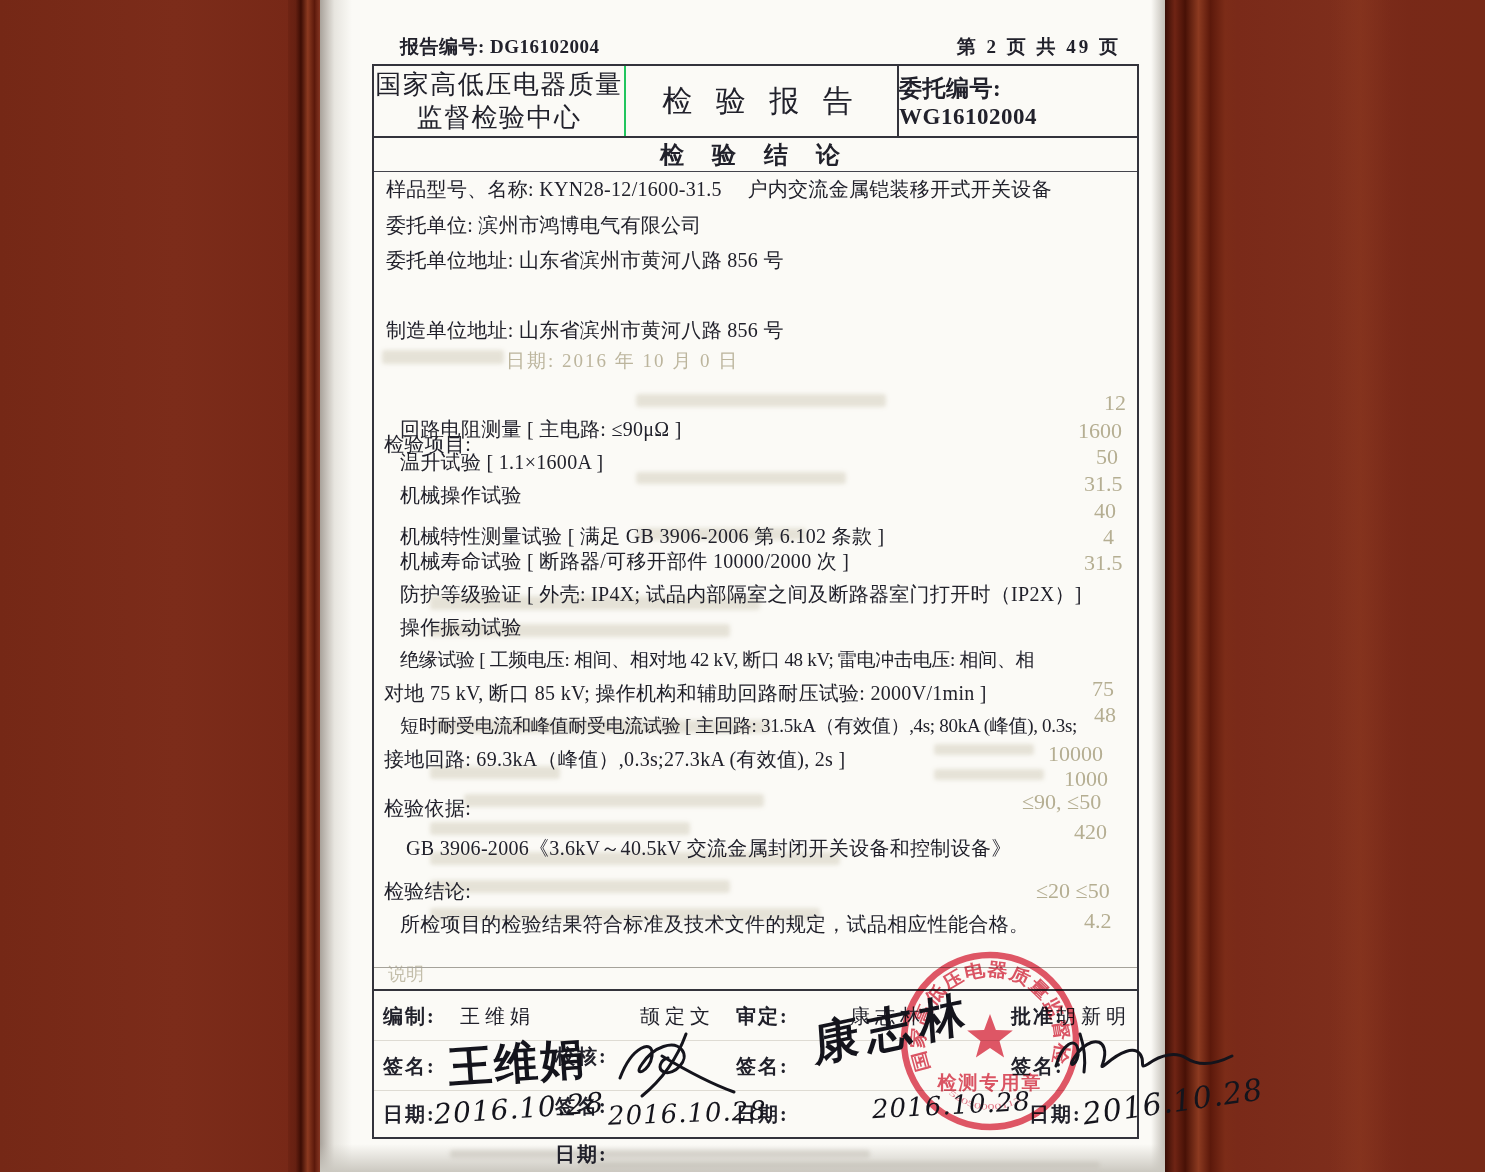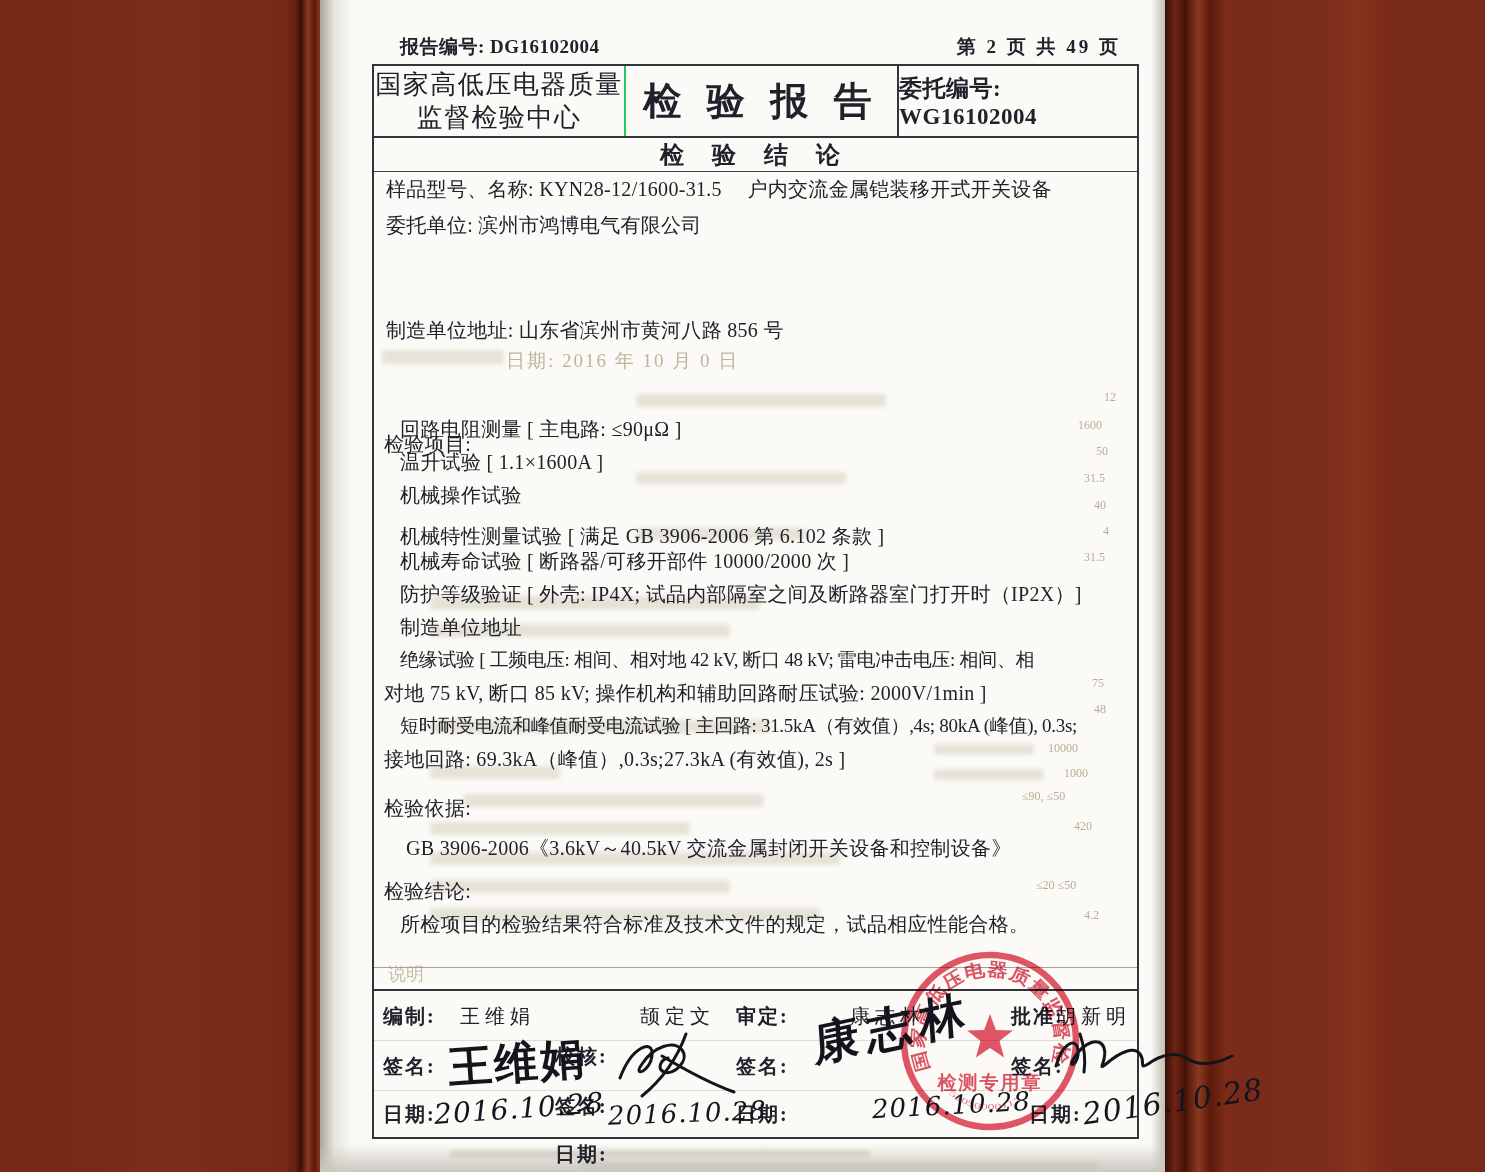--- a/index.html
+++ b/index.html
@@ -29,40 +29,40 @@
   .meta-left{position:absolute;left:80px;top:34px;font-size:19px;font-weight:600;letter-spacing:.5px;}
   .meta-right{position:absolute;right:44px;top:34px;font-size:19px;font-weight:600;letter-spacing:3px;}
   
   .outer{position:absolute;left:52px;top:64px;width:763px;height:1071px;border:2.5px solid #33333b;z-index:1;}
   .hdr-row{display:flex;height:70px;border-bottom:2.5px solid #33333b;}
   .hc{display:flex;flex-direction:column;align-items:center;justify-content:center;}
   .hc1{width:250px;border-right:2px solid #22c55e;}
   .hc2{width:271px;border-right:2px solid #33333b;}
   .hc3{flex:1;}
   .org-line{font-size:26px;letter-spacing:1.5px;line-height:33px;}
-  .report-title{font-size:38px;font-weight:bold;letter-spacing:8px;}
+  .report-title{font-size:30px;font-weight:normal;letter-spacing:8px;}
   .client-no{font-size:23px;font-weight:bold;letter-spacing:.5px;}
   .title-row{height:33px;border-bottom:1.5px solid #44444c;display:flex;align-items:center;justify-content:center;
       font-size:24px;font-weight:600;letter-spacing:11px;}
   
   .content{position:relative;height:795px;border-bottom:1px solid #a5a29a;overflow:visible;}
   .doc-line{position:absolute;z-index:1;font-size:20px;letter-spacing:.3px;white-space:nowrap;}
   .info-0{left:12px;top:4px;}  .info-1{left:12px;top:40px;} .info-2{left:12px;top:75px;}
   .info-3{left:12px;top:110px;}.info-4{left:12px;top:145px;}
   .items-head{left:10px;top:211px;margin-top:48px;}
   .it-0{left:26px;top:244px;} .it-1{left:26px;top:277px;} .it-2{left:26px;top:310px;}
   .it-3{left:26px;top:343px;margin-top:8px;} .it-4{left:26px;top:376px;} .it-5{left:26px;top:409px;}
   .it-6{left:26px;top:442px;} .it-7{left:26px;top:475px;} .it-8{left:10px;top:508px;}
   .it-9{left:26px;top:541px;} .it-10{left:10px;top:574px;}
   .tight{font-size:19px;letter-spacing:-0.3px;}
   .basis-head{left:10px;top:623px;} .basis-text{left:32px;top:663px;}
   .concl-head{left:10px;top:706px;} .concl-text{left:26px;top:739px;}
   
   #ghost{position:absolute;inset:0;z-index:0;}
-  .gval{position:absolute;color:#b5ae92;font-size:12px;filter:blur(.4px);white-space:nowrap;}
+  .gval{position:absolute;color:#b5ae92;font-size:22px;filter:blur(.4px);white-space:nowrap;}
   .gsmudge{position:absolute;background:#ccc6b2;opacity:.45;filter:blur(2px);border-radius:3px;}
   .gtop{position:absolute;left:132px;top:176px;color:#bcb59d;font-size:19px;filter:blur(.5px);letter-spacing:2px;white-space:nowrap;}
   .gnote{position:absolute;left:68px;top:962px;color:#c3beaa;font-size:18px;filter:blur(.5px);z-index:0;}
   
   .gaprow{height:21px;}
   .sig{position:relative;border-top:2.5px solid #33333b;height:141px;}
   .sig-rule{position:absolute;left:0;width:100%;height:1px;background:#dedbd3;}
   .sr1{top:49px;} .sr2{top:99px;}
   .slabel{position:absolute;font-size:20px;font-weight:600;letter-spacing:2px;white-space:nowrap;}
   .sname{position:absolute;font-size:20px;letter-spacing:5px;white-space:nowrap;}
@@ -159,30 +159,31 @@
             <span class="gval" style="left: 674px; top: 569px;">10000</span>
             <span class="gval" style="left: 690px; top: 594px;">1000</span>
             <span class="gval" style="left: 648px; top: 617px;">≤90, ≤50</span>
             <span class="gval" style="left: 700px; top: 647px;">420</span>
             <span class="gval" style="left: 662px; top: 706px;">≤20 ≤50</span>
             <span class="gval" style="left: 710px; top: 736px;">4.2</span>
           </div>
 
         <div class="doc-line info-0">样品型号、名称: KYN28-12/1600-31.5　  户内交流金属铠装移开式开关设备</div>
         <div class="doc-line info-1">委托单位: 滨州市鸿博电气有限公司</div>
+        <div class="doc-line info-2">委托单位地址: 山东省滨州市黄河八路 856 号</div>
         <div class="doc-line info-4">制造单位地址: 山东省滨州市黄河八路 856 号</div>
 
         <div class="doc-line items-head">检验项目:</div>
         <div class="doc-line it-0">回路电阻测量 [ 主电路: ≤90μΩ ]</div>
         <div class="doc-line it-1">温升试验 [ 1.1×1600A ]</div>
         <div class="doc-line it-2">机械操作试验</div>
         <div class="doc-line it-3">机械特性测量试验 [ 满足 GB 3906-2006 第 6.102 条款 ]</div>
         <div class="doc-line it-4">机械寿命试验 [ 断路器/可移开部件 10000/2000 次 ]</div>
         <div class="doc-line it-5">防护等级验证 [ 外壳: IP4X; 试品内部隔室之间及断路器室门打开时（IP2X）]</div>
-        <div class="doc-line it-6">制造单位地址</div>
+        <div class="doc-line it-6">操作振动试验</div>
         <div class="doc-line it-7 tight">绝缘试验 [ 工频电压: 相间、相对地 42 kV, 断口 48 kV; 雷电冲击电压: 相间、相</div>
         <div class="doc-line it-8">对地 75 kV, 断口 85 kV; 操作机构和辅助回路耐压试验: 2000V/1min ]</div>
         <div class="doc-line it-9 tight">短时耐受电流和峰值耐受电流试验 [ 主回路: 31.5kA（有效值）,4s; 80kA (峰值), 0.3s;</div>
         <div class="doc-line it-10">接地回路: 69.3kA（峰值）,0.3s;27.3kA (有效值), 2s ]</div>
 
         <div class="doc-line basis-head">检验依据:</div>
         <div class="doc-line basis-text">GB 3906-2006《3.6kV～40.5kV 交流金属封闭开关设备和控制设备》</div>
 
         <div class="doc-line concl-head">检验结论:</div>
         <div class="doc-line concl-text">所检项目的检验结果符合标准及技术文件的规定，试品相应性能合格。</div>

